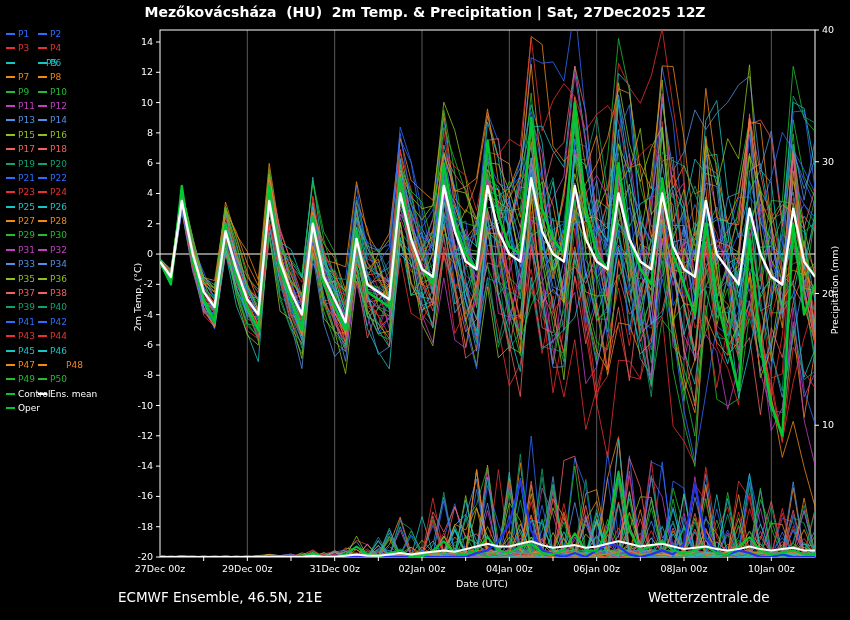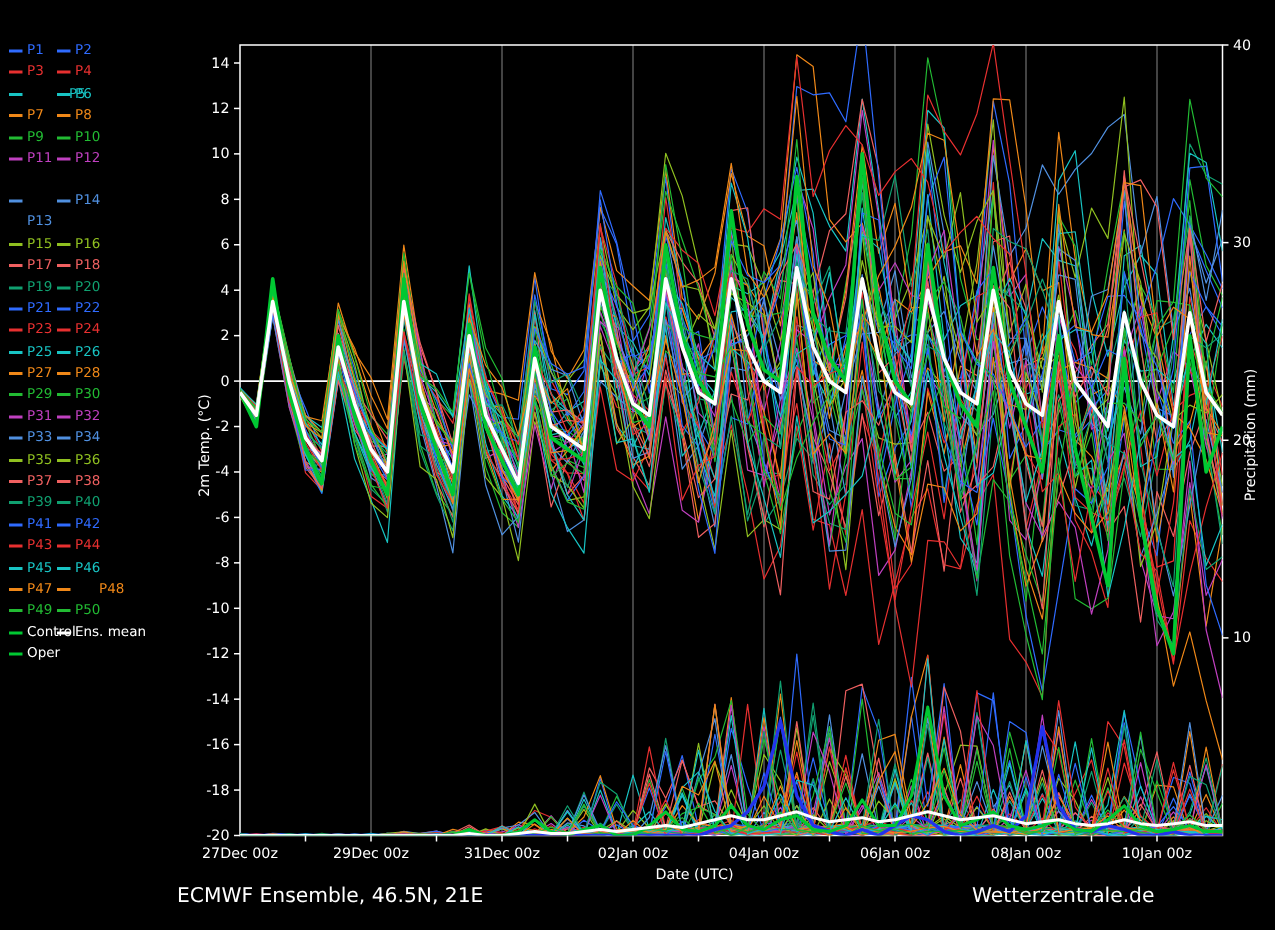--- a/index.html
+++ b/index.html
@@ -10,21 +10,21 @@
   .title{left:0;top:4px;width:100%;text-align:center;color:#fff;font-weight:bold;
          font-size:14px;white-space:pre;}
   #legend{left:6px;top:29px;display:grid;grid-template-columns:30px 34px;gap:4.4px 2px;
           font-size:9px;line-height:10px;}
   .leg-entry{display:flex;align-items:center;gap:3px;white-space:nowrap;}
   .leg-dash{display:inline-block;width:9px;height:2px;flex:0 0 9px;}
   .ylabel-left{left:137px;top:297px;transform:translate(-50%,-50%) rotate(-90deg);
                color:#fff;font-size:9.5px;white-space:nowrap;}
   .ylabel-right{left:834px;top:290px;transform:translate(-50%,-50%) rotate(-90deg);
                 color:#fff;font-size:9.5px;white-space:nowrap;}
-  .xlabel{left:463px;top:578px;transform:translateX(-50%);color:#fff;font-size:9.5px;}
+  .xlabel{left:482px;top:578px;transform:translateX(-50%);color:#fff;font-size:9.5px;}
   .footer-left{left:118px;top:589px;color:#fff;font-size:13.5px;}
   .footer-right{left:648px;top:589px;color:#fff;font-size:13.5px;}
 </style>
 </head>
 <body>
 
 <div class="canvas">
   <svg id="plot" width="850" height="620">
       <g>
         <line x1="247.33333333333331" y1="30" x2="247.33333333333331" y2="557" stroke="#5a5a5a" stroke-width="1"></line>
@@ -212,20 +212,21 @@
         <text x="247.33333333333331" y="572" fill="#ffffff" font-size="9.5" text-anchor="middle">29Dec 00z</text>
         <text x="334.66666666666663" y="572" fill="#ffffff" font-size="9.5" text-anchor="middle">31Dec 00z</text>
         <text x="422" y="572" fill="#ffffff" font-size="9.5" text-anchor="middle">02Jan 00z</text>
         <text x="509.3333333333333" y="572" fill="#ffffff" font-size="9.5" text-anchor="middle">04Jan 00z</text>
         <text x="596.6666666666666" y="572" fill="#ffffff" font-size="9.5" text-anchor="middle">06Jan 00z</text>
         <text x="684" y="572" fill="#ffffff" font-size="9.5" text-anchor="middle">08Jan 00z</text>
         <text x="771.3333333333334" y="572" fill="#ffffff" font-size="9.5" text-anchor="middle">10Jan 00z</text>
       </g>
     </svg>
 
+  <div class="overlay title">Mezőkovácsháza  (HU)  2m Temp. &amp; Precipitation | Sat, 27Dec2025 12Z</div>
   <div class="overlay" id="legend">
       <div class="leg-entry">
         <span class="leg-dash" style="background: rgb(47, 107, 255);"></span>
         <span style="color: rgb(47, 107, 255);">P1</span>
       </div>
       <div class="leg-entry">
         <span class="leg-dash" style="background: rgb(47, 107, 255);"></span>
         <span style="color: rgb(47, 107, 255);">P2</span>
       </div>
       <div class="leg-entry">
@@ -263,21 +264,21 @@
       <div class="leg-entry">
         <span class="leg-dash" style="background: rgb(192, 64, 192);"></span>
         <span style="color: rgb(192, 64, 192);">P11</span>
       </div>
       <div class="leg-entry">
         <span class="leg-dash" style="background: rgb(192, 64, 192);"></span>
         <span style="color: rgb(192, 64, 192);">P12</span>
       </div>
       <div class="leg-entry">
         <span class="leg-dash" style="background: rgb(80, 144, 224);"></span>
-        <span style="color: rgb(80, 144, 224); margin-top: 28px;">P13</span>
+        <span style="color: rgb(80, 144, 224);">P13</span>
       </div>
       <div class="leg-entry">
         <span class="leg-dash" style="background: rgb(80, 144, 224);"></span>
         <span style="color: rgb(80, 144, 224);">P14</span>
       </div>
       <div class="leg-entry">
         <span class="leg-dash" style="background: rgb(144, 192, 32);"></span>
         <span style="color: rgb(144, 192, 32);">P15</span>
       </div>
       <div class="leg-entry">

